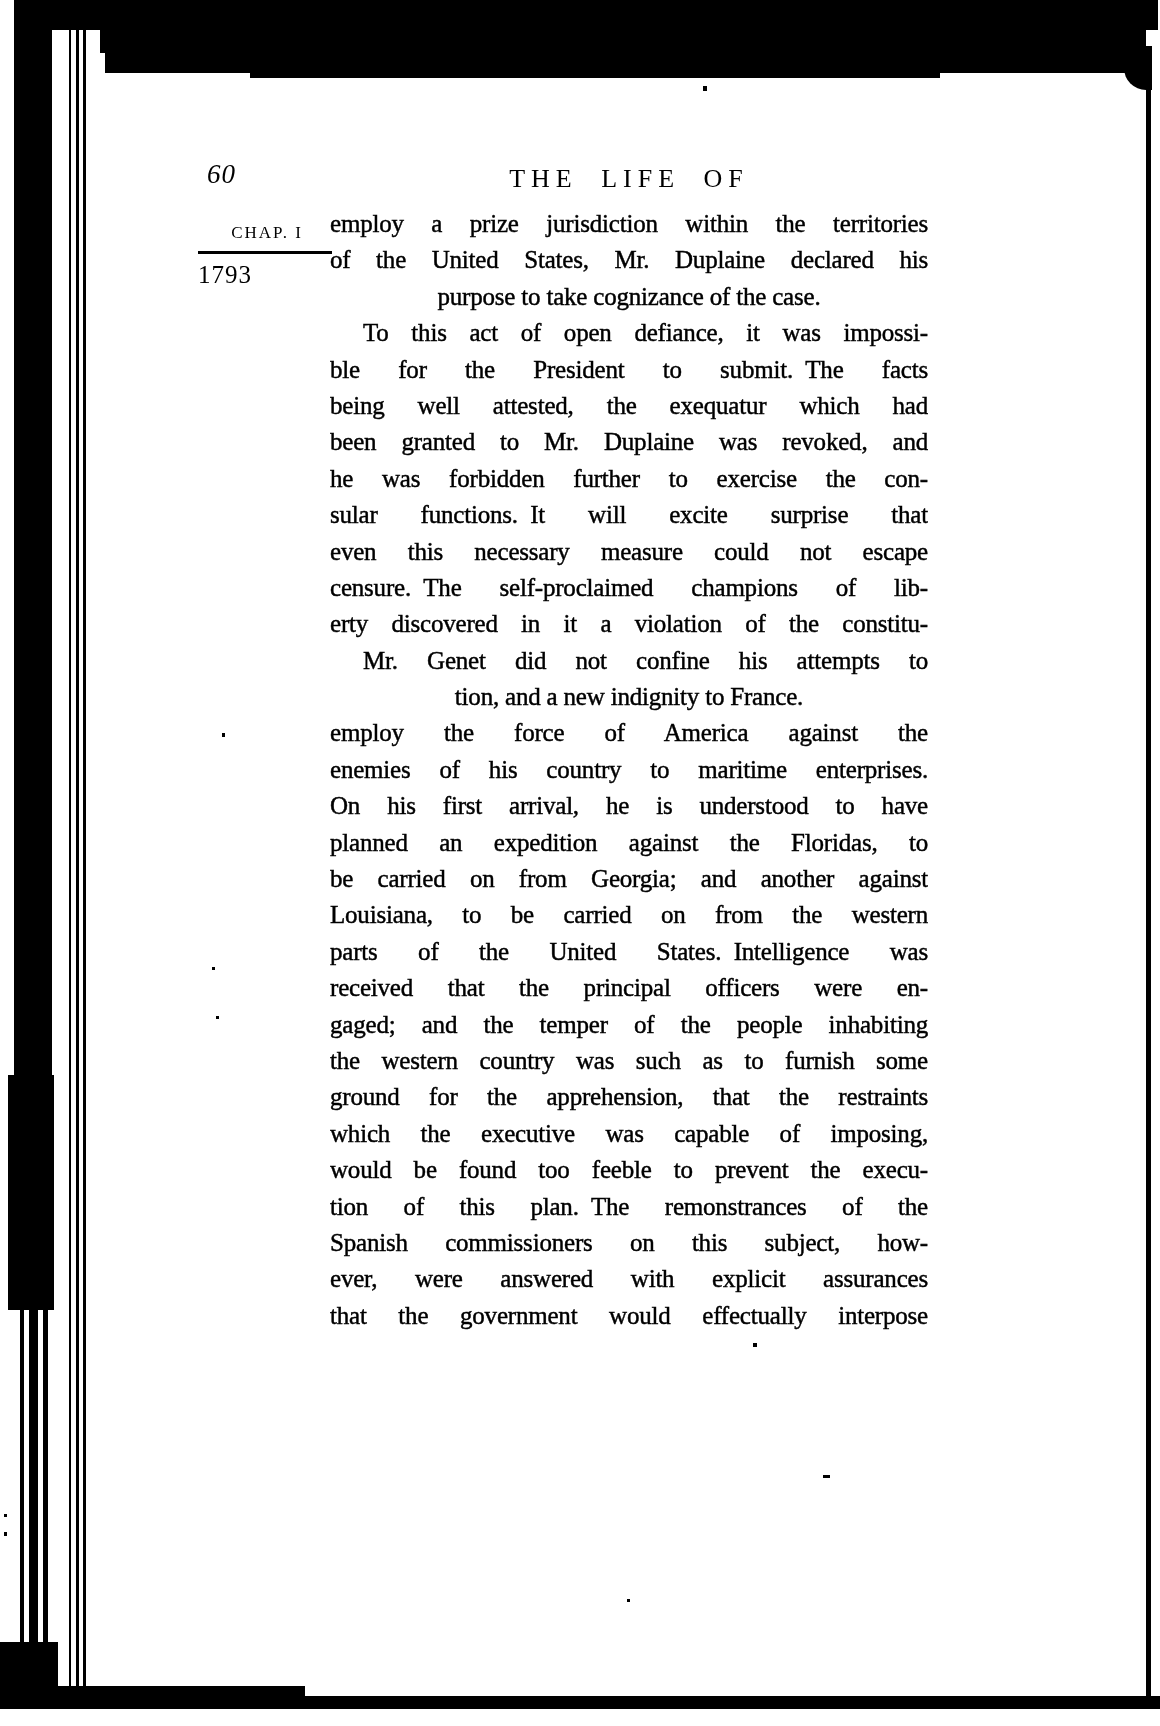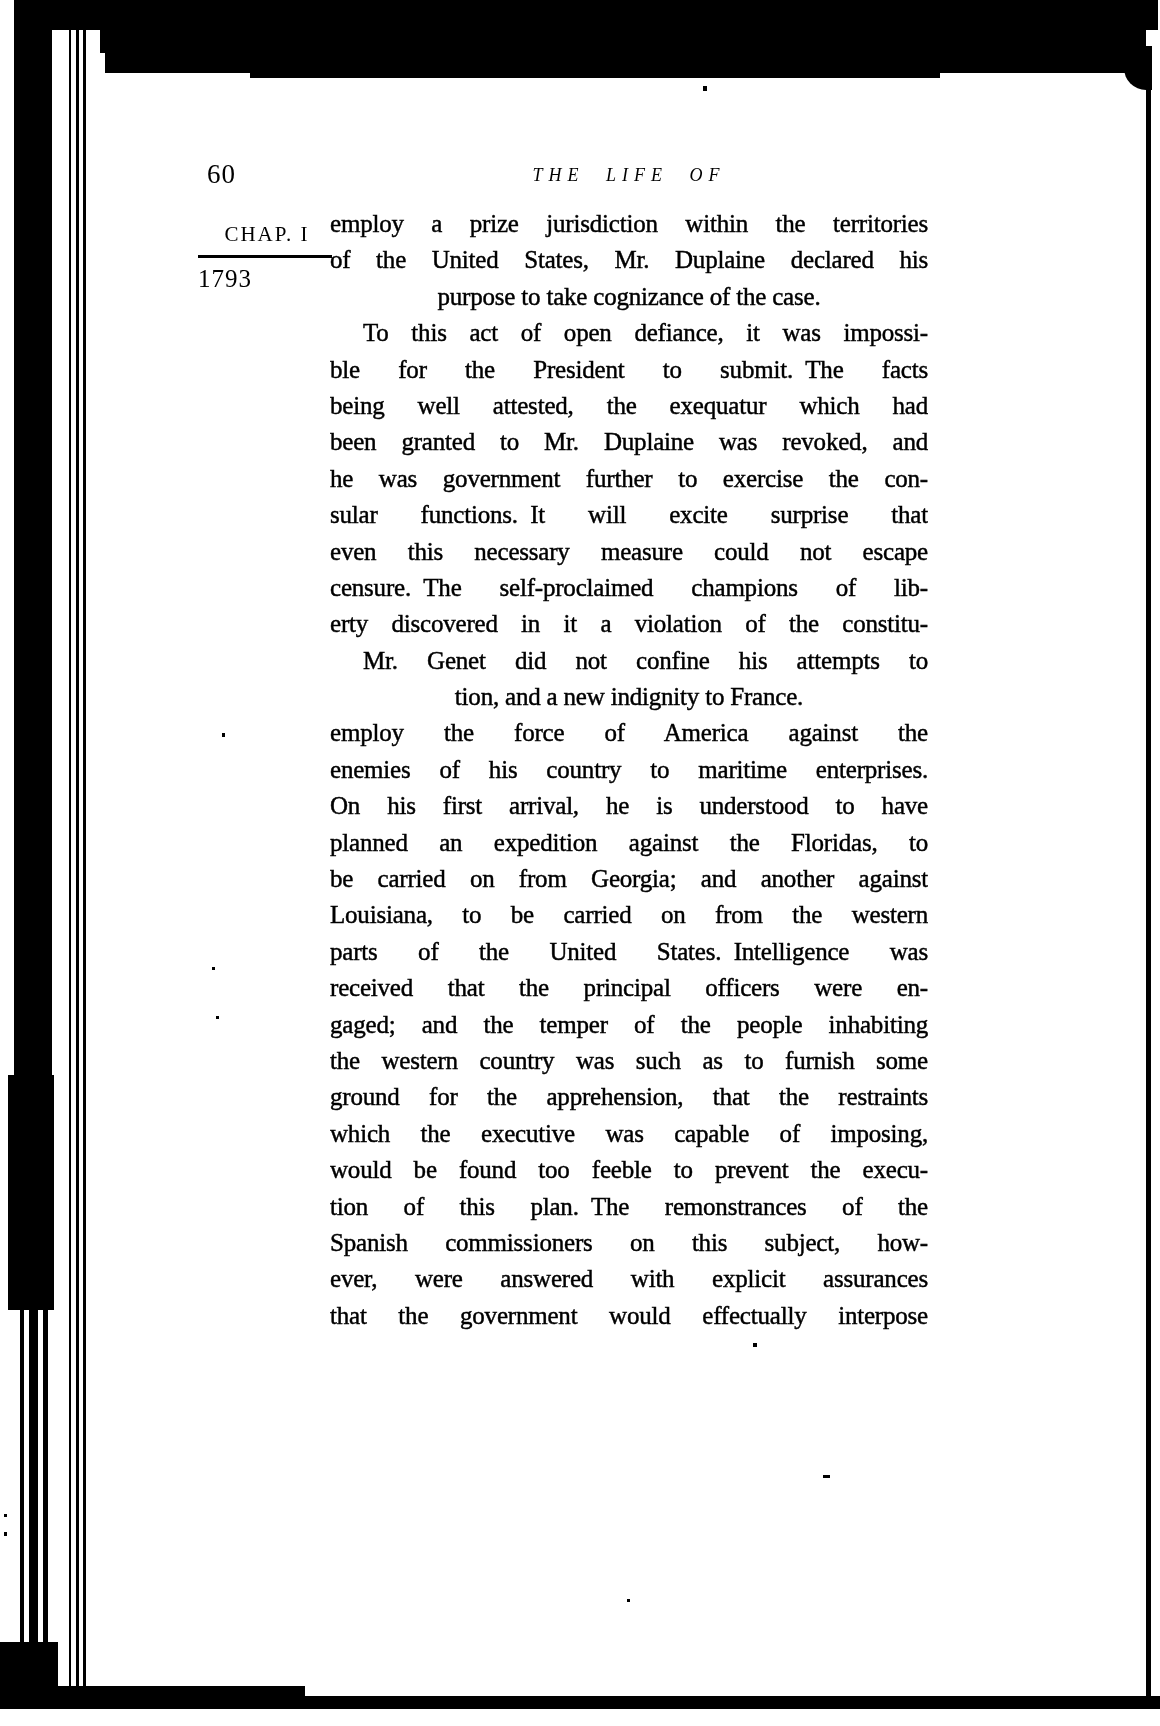--- a/index.html
+++ b/index.html
@@ -17,31 +17,32 @@
     color: var(--ink, #000000);
   }
   .abs { position: absolute; }
   .ink { background: var(--ink, #000000); }
 
   
   #page-number {
     position: absolute; left: 207px; top: 161px;
     font-size: 27px; line-height: 1;
     letter-spacing: 1px;
+    font-style: italic;
   }
   #running-head {
     position: absolute; left: 330px; top: 166px; width: 598px;
     text-align: center;
-    font-size: 18px; line-height: 1;
-    letter-spacing: 6px; word-spacing: 11px; font-style: italic;
+    font-size: 26px; line-height: 1;
+    letter-spacing: 6px; word-spacing: 11px;
   }
   #margin-note { position: absolute; left: 198px; top: 224px; width: 138px; }
   #chapter-label {
     text-align: center;
-    font-size: 21px; line-height: 1;
+    font-size: 17px; line-height: 1;
     letter-spacing: 2px;
   }
   #margin-rule {
     margin-top: 10px;
     width: 134px; height: 3px;
     background: var(--ink, #000000);
   }
   #year-label {
     margin-top: 8px;
     font-size: 25px; line-height: 1;
@@ -82,21 +83,21 @@
   </aside>
 
   <main id="body-text">
       <div class="line jline">employ a prize jurisdiction within the territories</div>
       <div class="line jline">of the United States, Mr. Duplaine declared his</div>
       <div class="line endline">purpose to take cognizance of the case.</div>
       <div class="line jline indent">To this act of open defiance, it was impossi-</div>
       <div class="line jline">ble for the President to submit. The facts</div>
       <div class="line jline">being well attested, the exequatur which had</div>
       <div class="line jline">been granted to Mr. Duplaine was revoked, and</div>
-      <div class="line jline">he was government further to exercise the con-</div>
+      <div class="line jline">he was forbidden further to exercise the con-</div>
       <div class="line jline">sular functions. It will excite surprise that</div>
       <div class="line jline">even this necessary measure could not escape</div>
       <div class="line jline">censure. The self-proclaimed champions of lib-</div>
       <div class="line jline">erty discovered in it a violation of the constitu-</div>
       <div class="line jline indent">Mr. Genet did not confine his attempts to</div>
       <div class="line endline">tion, and a new indignity to France.</div>
       <div class="line jline">employ the force of America against the</div>
       <div class="line jline">enemies of his country to maritime enterprises.</div>
       <div class="line jline">On his first arrival, he is understood to have</div>
       <div class="line jline">planned an expedition against the Floridas, to</div>

